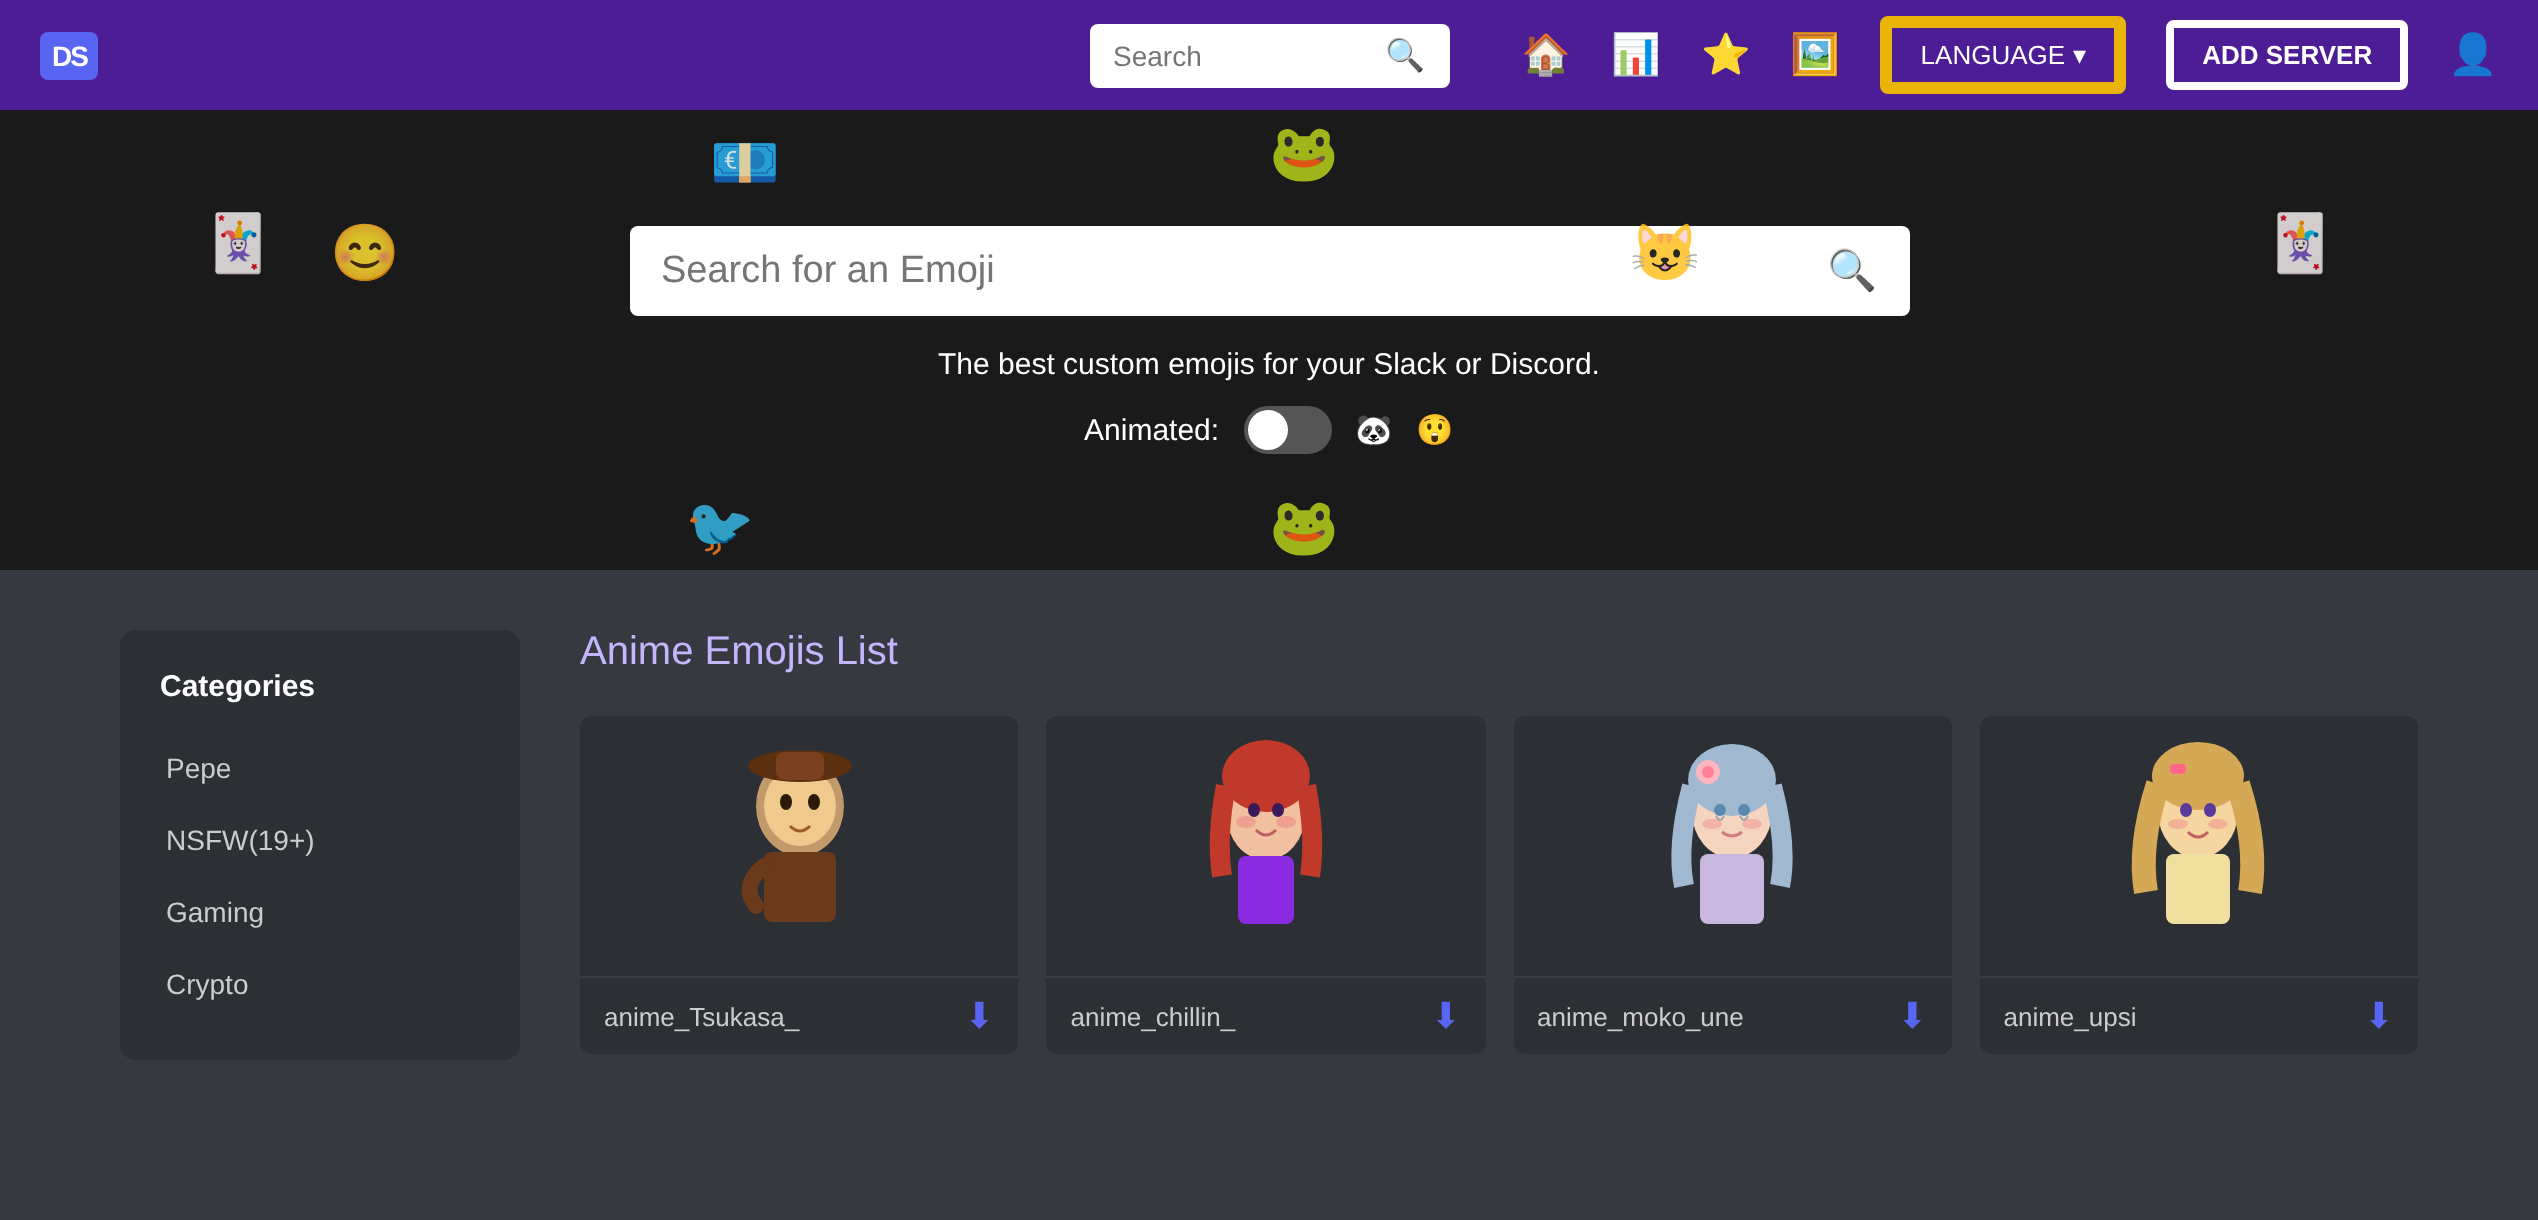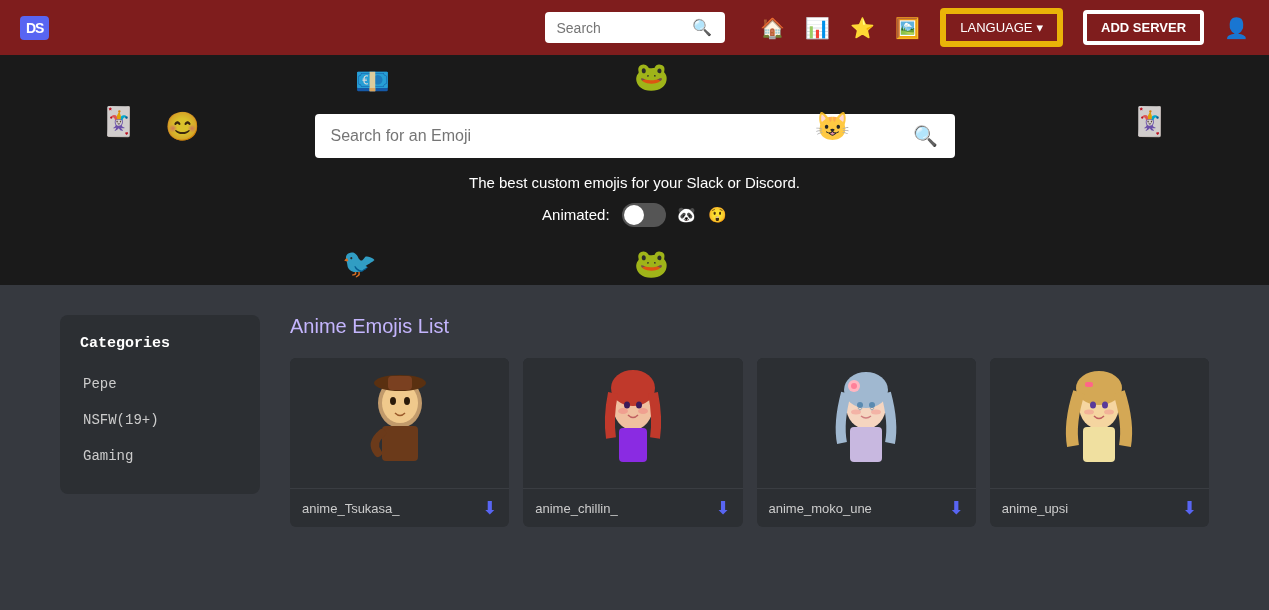--- a/index.html
+++ b/index.html
@@ -1,20 +1,20 @@
 <!DOCTYPE html>
 <html><head>
   <meta charset="utf-8">
   <style>
     * { margin: 0; padding: 0; box-sizing: border-box; }
     body { font-family: 'Segoe UI', Arial, sans-serif; background: #36393f; color: #fff; overflow-x: hidden; }
 
     
     .navbar {
-      background: #7f1d1d;
+      background: #4c1d95;
       display: flex;
       align-items: center;
       padding: 0 20px;
       height: 55px;
       position: relative;
       z-index: 10;
     }
     .navbar-logo {
       display: flex;
       align-items: center;
@@ -110,21 +110,21 @@
       background: #fff;
       border-radius: 4px;
       padding: 10px 16px;
       width: 640px;
       max-width: 90%;
       margin-bottom: 16px;
     }
     .hero-search-bar input {
       border: none;
       outline: none;
-      font-size: 16px;
+      font-size: 19px;
       color: #888;
       background: transparent;
       width: 100%;
     }
     .hero-search-icon { color: #aaa; font-size: 20px; }
     .hero-subtitle {
       color: #fff;
       font-size: 15px;
       margin-bottom: 12px;
     }
@@ -172,21 +172,20 @@
     }
 
     
     .sidebar {
       background: #2c2f33;
       border-radius: 8px;
       padding: 20px 0;
       width: 200px;
       flex-shrink: 0;
       align-self: flex-start;
-      font-family: Liberation Mono, monospace;
     }
     .sidebar-title {
       font-weight: 700;
       font-size: 15px;
       padding: 0 20px 14px;
       color: #fff;
     }
     .sidebar-item {
       padding: 10px 20px;
       font-size: 14px;
@@ -296,20 +295,21 @@
   </div>
 </section>
 
 <div class="main-content">
 
   <aside class="sidebar">
     <div class="sidebar-title">Categories</div>
     <div class="sidebar-item">Pepe</div>
     <div class="sidebar-item">NSFW(19+)</div>
     <div class="sidebar-item">Gaming</div>
+    <div class="sidebar-item">Crypto</div>
   </aside>
 
   <section class="emoji-section">
     <h2 class="emoji-list-title">Anime Emojis List</h2>
 
     <div class="emoji-grid">
 
       <div class="emoji-card">
         <div class="emoji-card-img">
           <svg width="80" height="100" viewBox="0 0 80 100" xmlns="http://www.w3.org/2000/svg">

